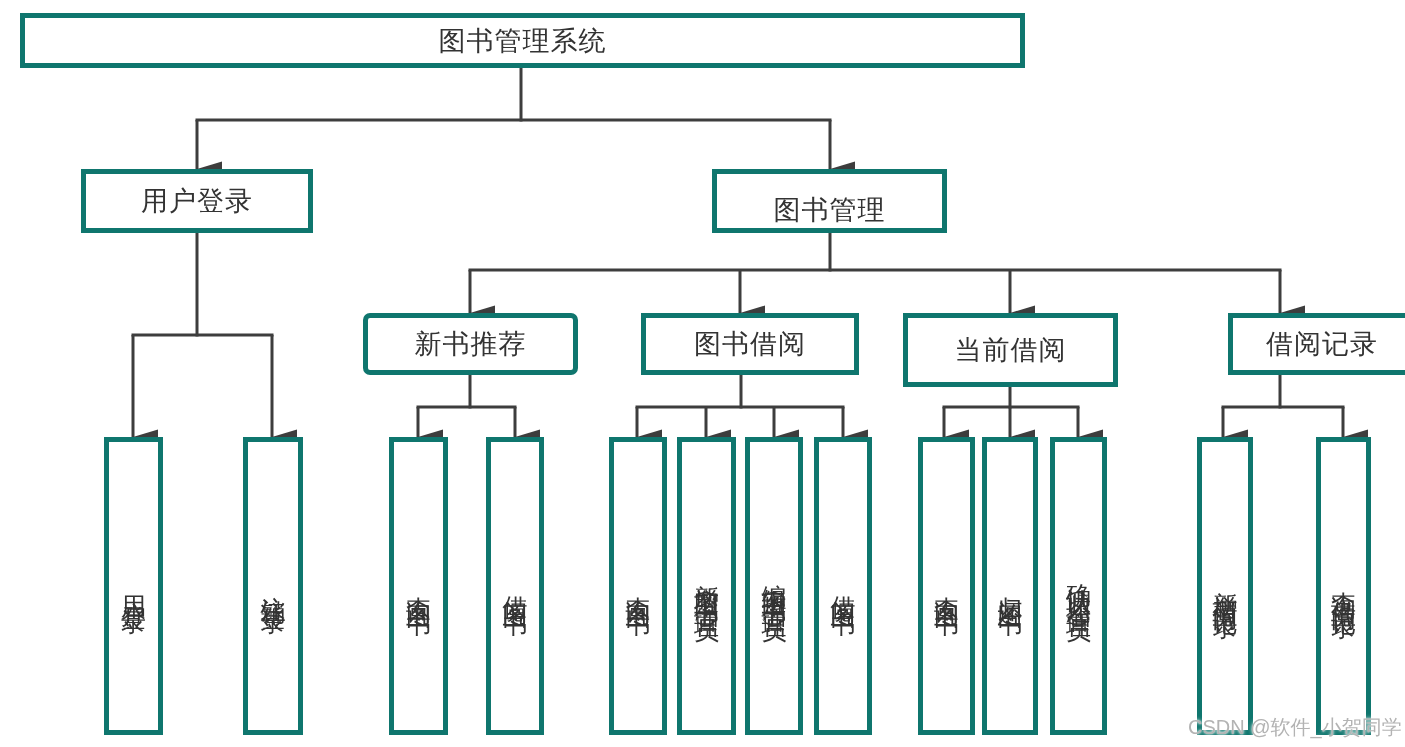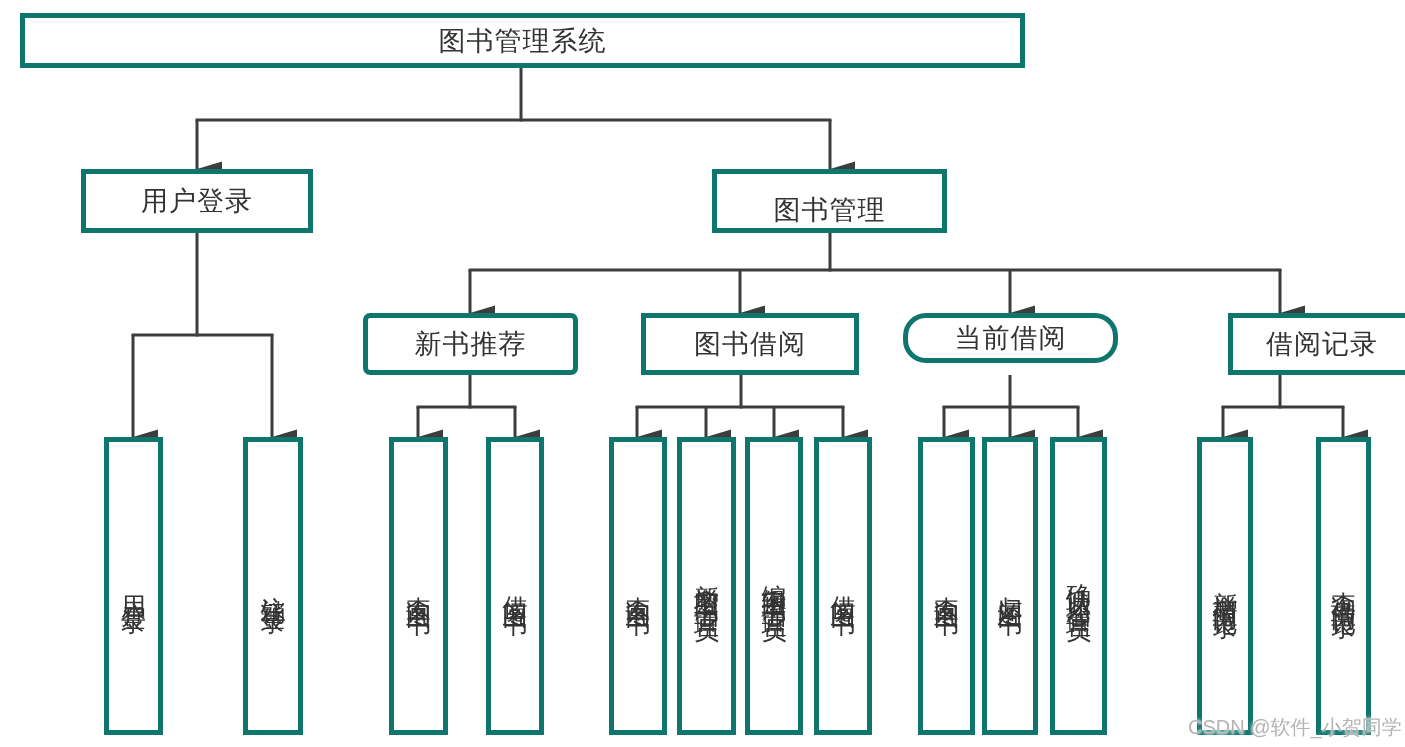--- a/index.html
+++ b/index.html
@@ -33,21 +33,21 @@
     letter-spacing:5px;
     line-height:1;
     white-space:nowrap;
   }
   
   .n-root {left:20px;  top:13px;  width:1005px; height:55px;}
   .n-l2-0 {left:81px;  top:169px; width:232px;  height:64px;}
   .n-l2-1 {left:712px; top:169px; width:235px;  height:64px;align-items:flex-end;}
   .n-l3-0 {left:363px; top:313px; width:215px;  height:62px;border-radius:7px;}
   .n-l3-1 {left:613px; top:313px; width:218px;  height:62px;margin-left:28px;}
-  .n-l3-2 {left:903px; top:313px; width:215px;  height:50px;border-radius:23px;}
+  .n-l3-2 {left:903px; top:313px; width:215px;  height:74px;}
   .n-l3-3 {left:1228px;top:313px; width:188px;  height:62px;}
   .leaf   {top:437px;  height:298px;}
   .n-a0{left:104px;width:59px;}  .n-a1{left:243px;width:60px;}
   .n-b0{left:389px;width:59px;}  .n-b1{left:486px;width:58px;}
   .n-c0{left:609px;width:58px;}  .n-c1{left:677px;width:59px;}
   .n-c2{left:745px;width:58px;}  .n-c3{left:814px;width:58px;}
   .n-d0{left:918px;width:57px;}  .n-d1{left:982px;width:56px;}
   .n-d2{left:1050px;width:57px;}
   .n-e0{left:1197px;width:56px;} .n-e1{left:1316px;width:55px;}
   .watermark{

